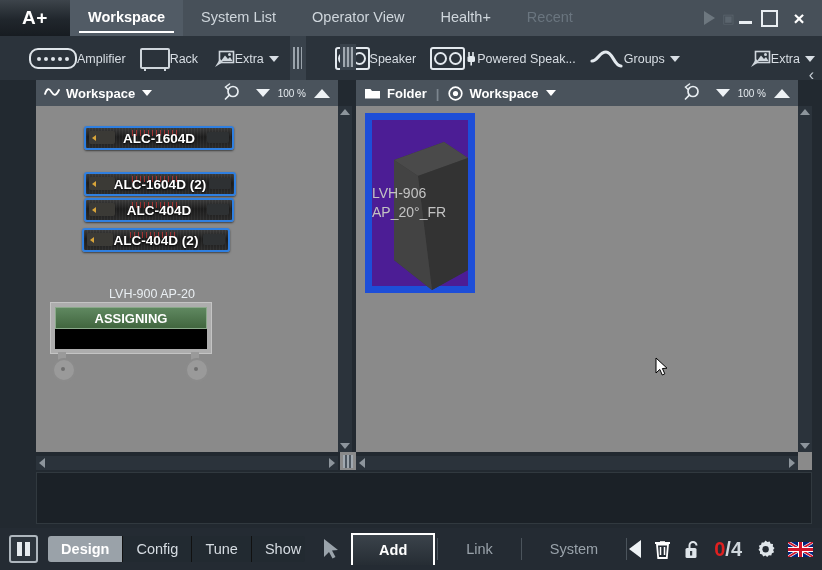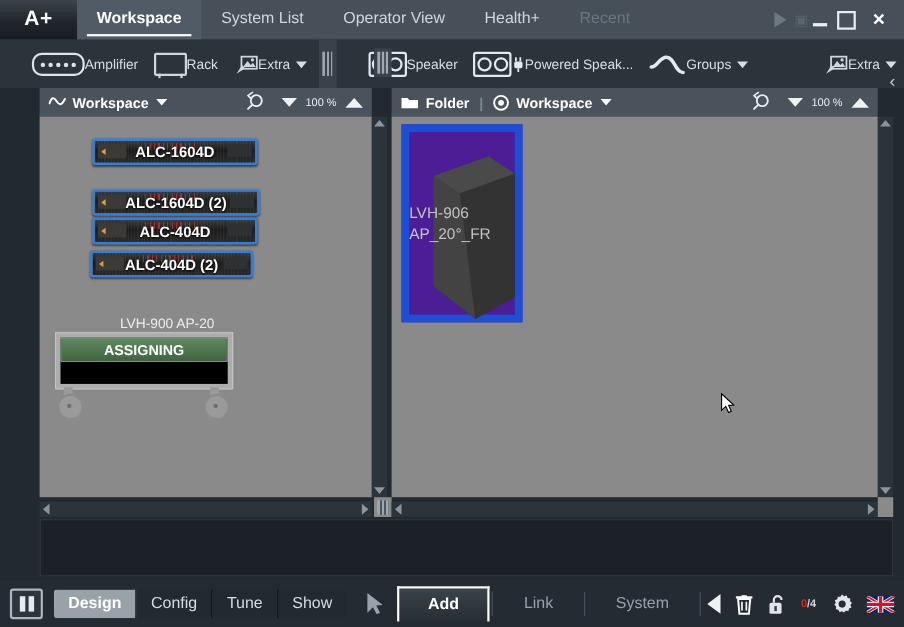--- a/index.html
+++ b/index.html
@@ -151,21 +151,21 @@
   .arrow-tool{margin-left:16px;width:20px;height:22px;position:relative;}
   .modebtns{display:flex;align-items:center;margin-left:10px;}
   .mode{height:30px;line-height:30px;padding:0 26px;font-size:14.5px;color:#99a2aa;position:relative;}
   .mode.active{color:#ffffff;font-weight:bold;background:linear-gradient(180deg,#3b434b 0%,#262d34 100%);
     border-left:2px solid #ffffff;border-right:2px solid #ffffff;border-top:2px solid #ffffff;}
   .divider{width:1px;height:22px;background:#4b545c;margin:0 2px;}
   .bb-right{margin-left:auto;display:flex;align-items:center;gap:13px;padding-right:10px;}
   .spkr-ico{width:0;height:0;border-top:9px solid transparent;border-bottom:9px solid transparent;border-right:12px solid #eef2f5;}
   .trash{width:17px;height:19px;position:relative;}
   .lock{width:17px;height:19px;position:relative;}
-  .cnt{font-size:10px;font-weight:bold;color:#cfd6dc;}
+  .cnt{font-size:20px;font-weight:bold;color:#cfd6dc;}
   .cnt b{color:#e02020;}
   .gear{width:20px;height:20px;}
   .flag{width:24px;height:15px;}
   .cursor{position:absolute;width:13px;height:20px;pointer-events:none;}
 </style>
 </head>
 <body>
 
 <div id="app">
 

